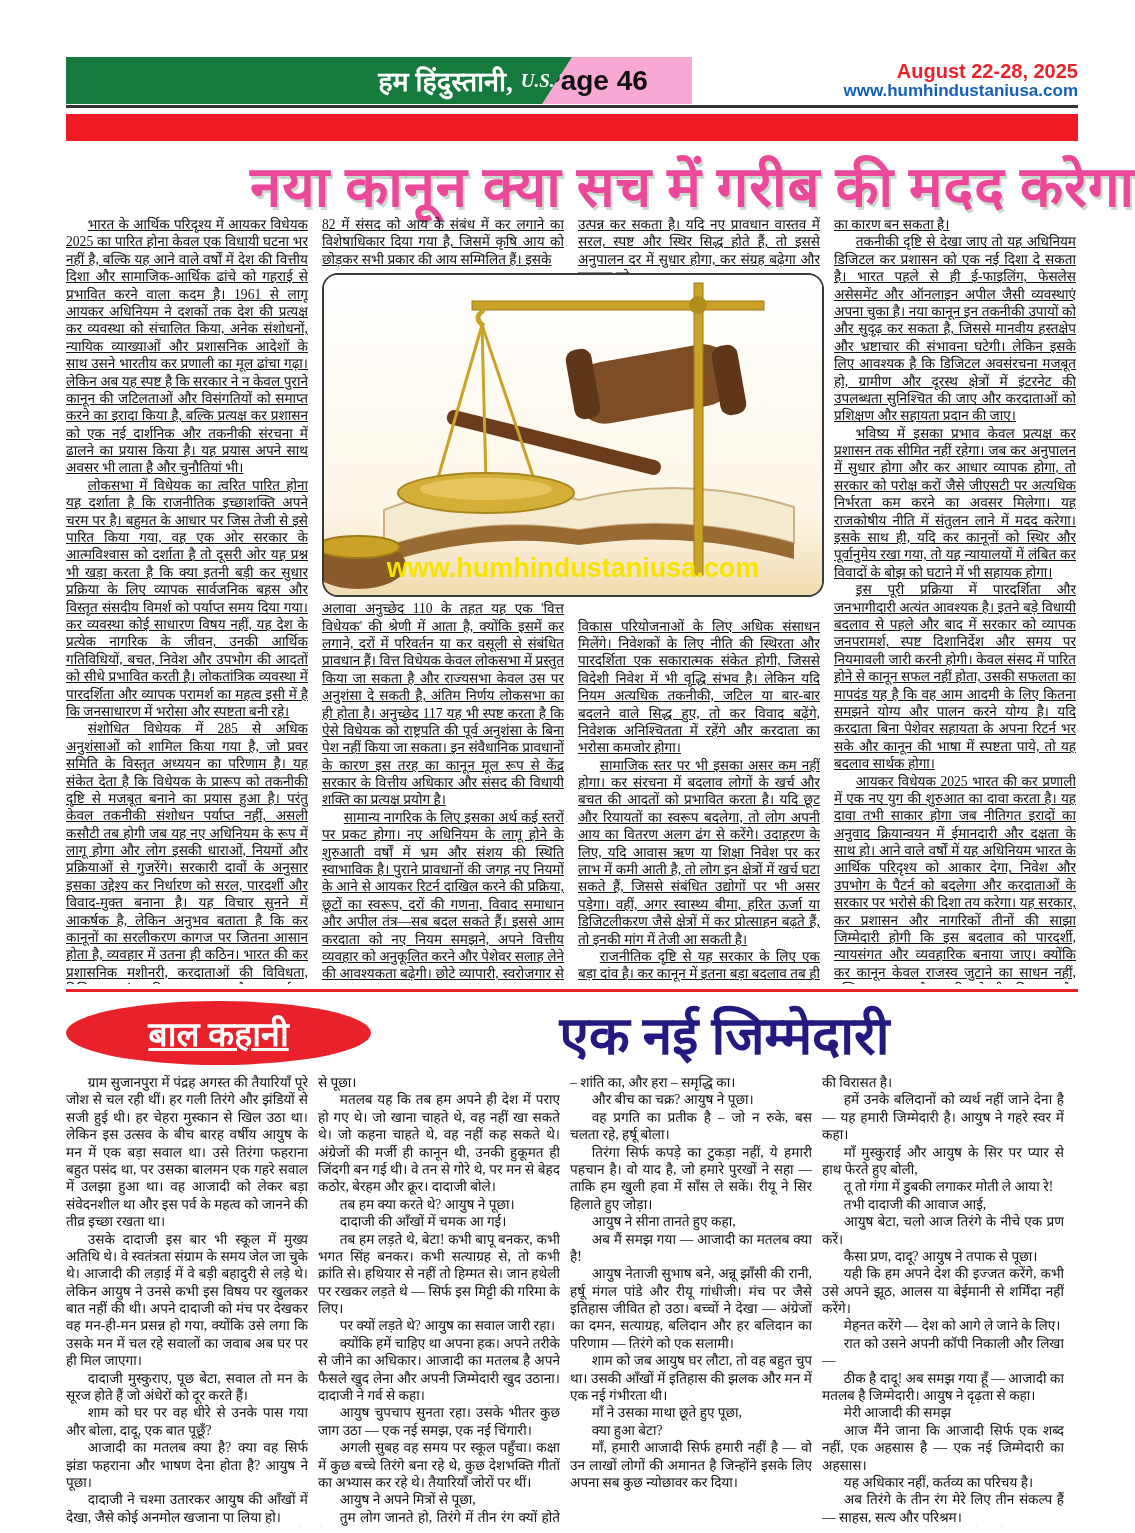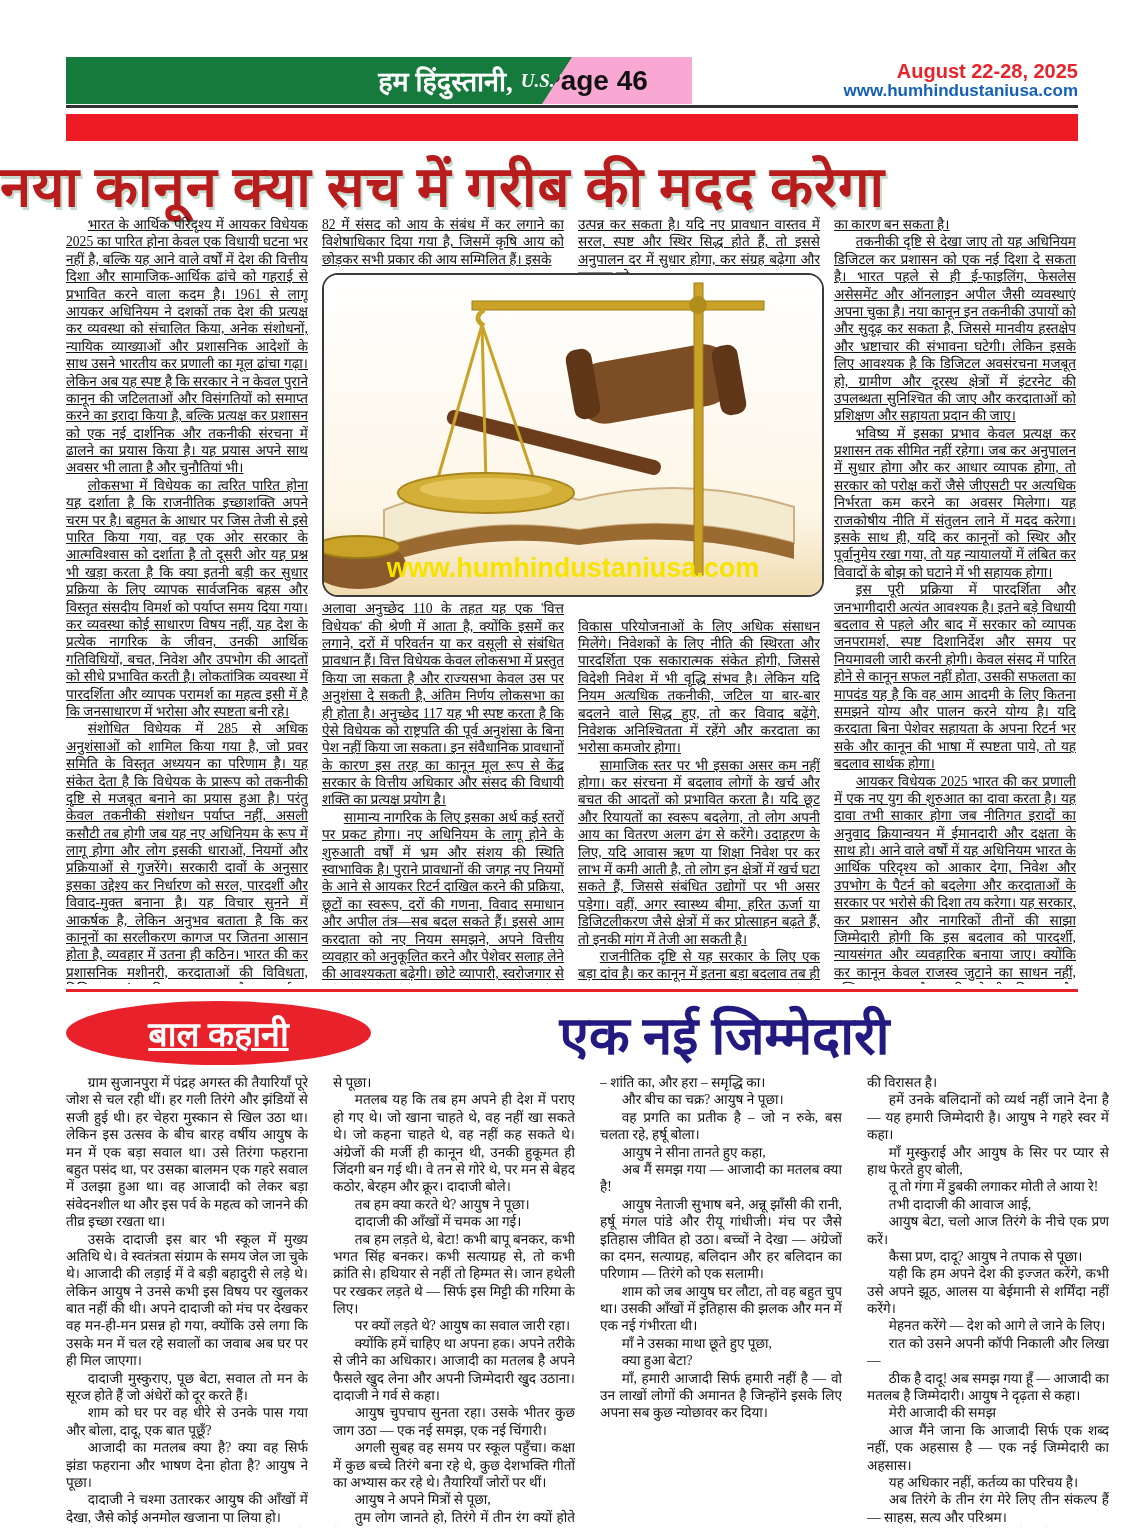--- a/index.html
+++ b/index.html
@@ -12,39 +12,39 @@
   .mast-region{color:#fff;font-weight:bold;font-style:italic;font-size:19px;margin-left:8px;}
   .mast-tab{flex:0 0 150px;background:#f9a8d4;display:flex;align-items:center;
             clip-path:polygon(30px 0,100% 0,100% 100%,0 100%);margin-left:-30px;}
   .mast-page{font-family:"Liberation Sans",sans-serif;font-weight:bold;font-size:28px;color:#111;}
   .mast-right{flex:1;display:flex;flex-direction:column;align-items:flex-end;justify-content:center;line-height:1.1;}
   .mast-date{color:#e8232a;font-family:"Liberation Sans",sans-serif;font-weight:bold;font-size:20px;}
   .mast-url{color:#1460b8;font-family:"Liberation Sans",sans-serif;font-weight:bold;font-size:17px;}
   .mast-underline{position:absolute;left:66px;top:105px;width:1012px;height:3px;background:#32322e;}
   .red-bar{position:absolute;left:66px;top:114px;width:1012px;height:27px;background:#ee1b24;}
   
-  .headline{position:absolute;left:0;top:146px;width:100%;text-align:left;
-            font-size:56px;font-weight:bold;color:#b91c1c;letter-spacing:1px;
+  .headline{position:absolute;left:0;top:146px;width:100%;text-align:right;
+            font-size:56px;font-weight:bold;color:#ec4899;letter-spacing:1px;
             text-shadow:2px 3px 0 rgba(150,190,160,.55);white-space:nowrap;}
   
   .article{position:absolute;left:66px;top:216px;width:1012px;height:768px;display:flex;gap:14px;text-decoration:underline;}
   .col{flex:0 0 242px;width:242px;overflow:hidden;text-align:justify;font-size:13.6px;line-height:1.28;}
   .col p.para{margin:0;text-indent:1.6em;}
   .col p.cont{margin:0;text-indent:0;}
   .photo-spacer{height:332px;}
   .photo{position:absolute;left:256px;top:57px;width:498px;height:320px;border:2px solid #3a3a3a;
          border-radius:16px;overflow:hidden;background:#fdfbf5;}
   
   .red-divider{position:absolute;left:66px;top:989px;width:1012px;height:3px;background:#e8212a;}
   .story-head{position:absolute;left:66px;top:999px;width:1012px;height:68px;display:flex;align-items:center;}
   .story-badge{flex:0 0 305px;height:64px;background:#e8212a;border-radius:50%;
                display:flex;align-items:center;justify-content:center;}
   .story-badge span{color:#fff;font-weight:bold;font-size:34px;text-decoration:underline;}
   .story-headline{flex:1;text-align:center;font-size:53px;font-weight:bold;color:#221a80;white-space:nowrap;}
-  .story-cols{position:absolute;left:66px;top:1074px;width:1012px;height:453px;display:flex;gap:25px;}
+  .story-cols{position:absolute;left:66px;top:1074px;width:1012px;height:453px;display:flex;gap:10px;}
   .wm{font-family:"Liberation Sans",sans-serif;font-weight:bold;}
 </style>
 </head>
 <body>
 
 <div class="page">
 
   <div class="masthead">
     <div class="mast-green">
       <span class="mast-title">हम हिंदुस्तानी,</span>
@@ -170,20 +170,21 @@
         <p class="para">क्योंकि हमें चाहिए था अपना हक। अपने तरीके से जीने का अधिकार। आजादी का मतलब है अपने फैसले खुद लेना और अपनी जिम्मेदारी खुद उठाना। दादाजी ने गर्व से कहा।</p>
         <p class="para">आयुष चुपचाप सुनता रहा। उसके भीतर कुछ जाग उठा — एक नई समझ, एक नई चिंगारी।</p>
         <p class="para">अगली सुबह वह समय पर स्कूल पहुँचा। कक्षा में कुछ बच्चे तिरंगे बना रहे थे, कुछ देशभक्ति गीतों का अभ्यास कर रहे थे। तैयारियाँ जोरों पर थीं।</p>
         <p class="para">आयुष ने अपने मित्रों से पूछा,</p>
         <p class="para">तुम लोग जानते हो, तिरंगे में तीन रंग क्यों होते हैं?</p>
       </div>
     <div class="col">
         <p class="cont">– शांति का, और हरा – समृद्धि का।</p>
         <p class="para">और बीच का चक्र? आयुष ने पूछा।</p>
         <p class="para">वह प्रगति का प्रतीक है – जो न रुके, बस चलता रहे, हर्षू बोला।</p>
+        <p class="para">तिरंगा सिर्फ कपड़े का टुकड़ा नहीं, ये हमारी पहचान है। वो याद है, जो हमारे पुरखों ने सहा — ताकि हम खुली हवा में साँस ले सकें। रीयू ने सिर हिलाते हुए जोड़ा।</p>
         <p class="para">आयुष ने सीना तानते हुए कहा,</p>
         <p class="para">अब मैं समझ गया — आजादी का मतलब क्या है!</p>
         <p class="para">आयुष नेताजी सुभाष बने, अन्नू झाँसी की रानी, हर्षू मंगल पांडे और रीयू गांधीजी। मंच पर जैसे इतिहास जीवित हो उठा। बच्चों ने देखा — अंग्रेजों का दमन, सत्याग्रह, बलिदान और हर बलिदान का परिणाम — तिरंगे को एक सलामी।</p>
         <p class="para">शाम को जब आयुष घर लौटा, तो वह बहुत चुप था। उसकी आँखों में इतिहास की झलक और मन में एक नई गंभीरता थी।</p>
         <p class="para">माँ ने उसका माथा छूते हुए पूछा,</p>
         <p class="para">क्या हुआ बेटा?</p>
         <p class="para">माँ, हमारी आजादी सिर्फ हमारी नहीं है — वो उन लाखों लोगों की अमानत है जिन्होंने इसके लिए अपना सब कुछ न्योछावर कर दिया।</p>
       </div>
     <div class="col">
       <div>

